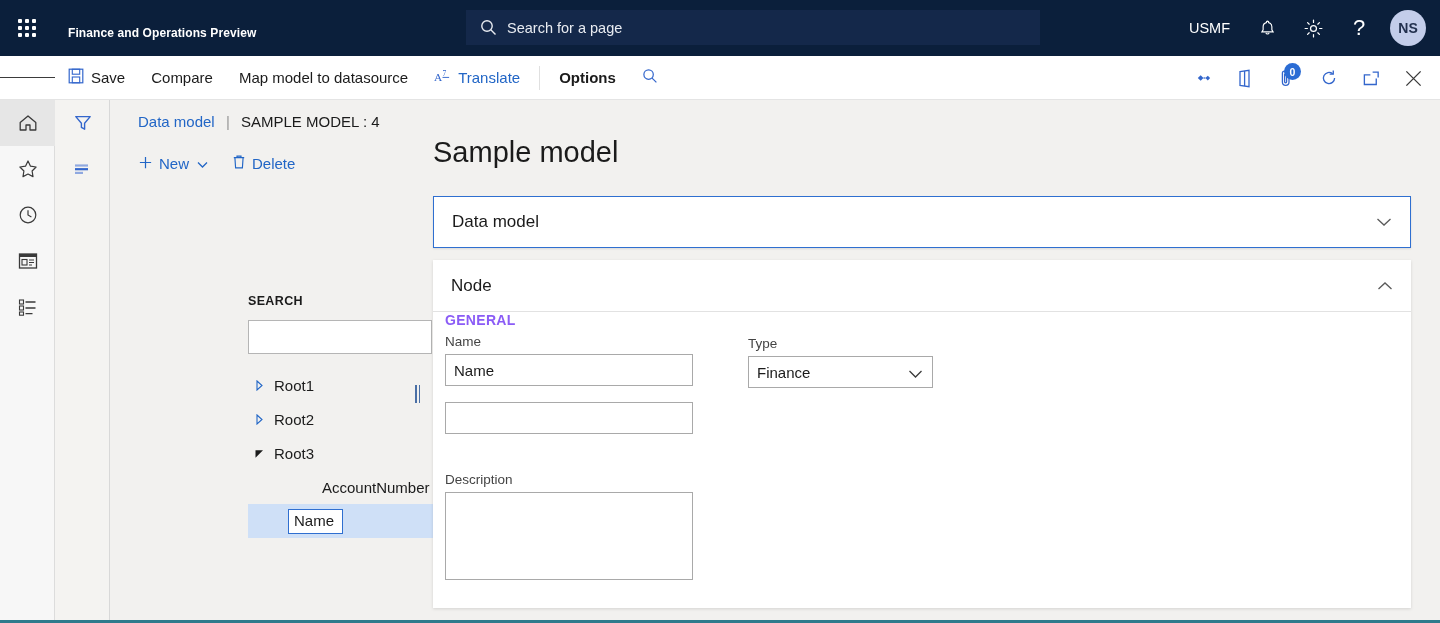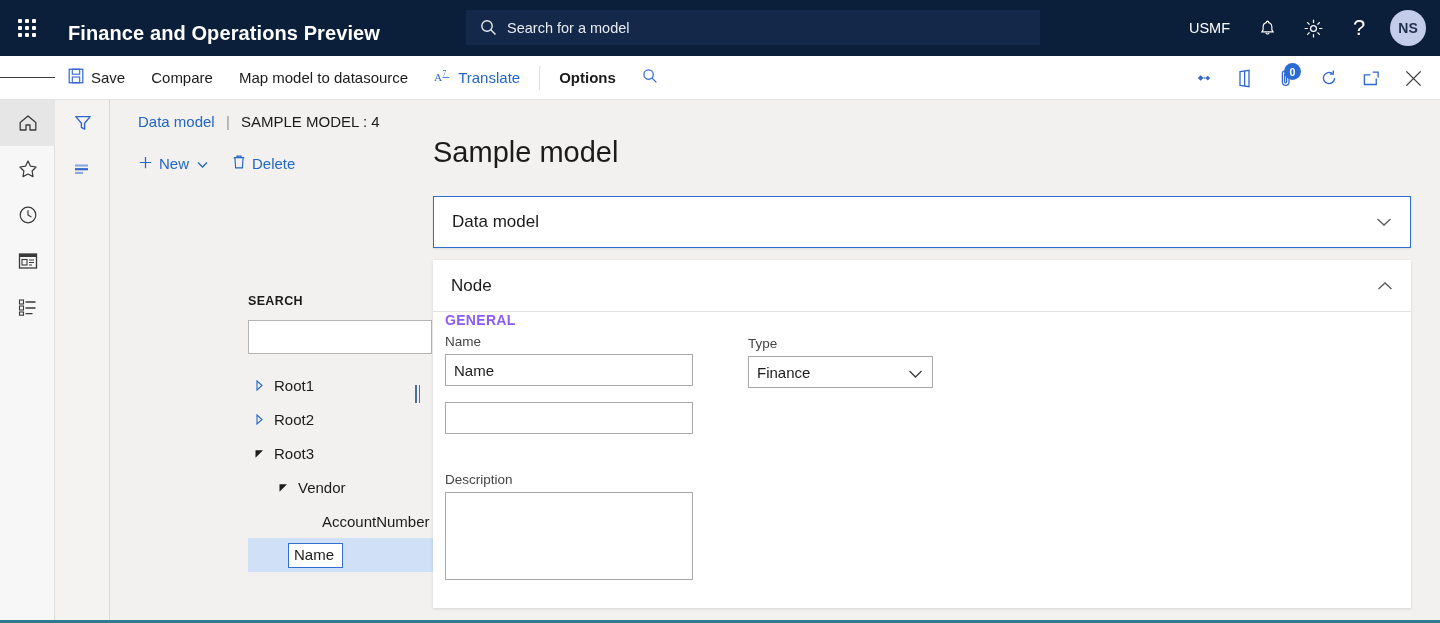--- a/index.html
+++ b/index.html
@@ -22,21 +22,21 @@
     width: 54px; height: 56px;
     display: flex; align-items: center; justify-content: center;
     cursor: pointer;
   }
   .waffle-grid {
     display: grid; grid-template-columns: repeat(3, 4px);
     grid-template-rows: repeat(3, 4px); gap: 3px;
   }
   .waffle-grid i { display: block; width: 4px; height: 4px; background: #ffffff; border-radius: 1px; }
   .app-title {
-    color: #ffffff; font-size: 20px; font-weight: bold;
+    color: #ffffff; font-size: 12px; font-weight: bold;
     letter-spacing: .1px; margin-left: 14px; white-space: nowrap; margin-top: 10px;
   }
   .searchbox {
     position: absolute; left: 466px; top: 10px; width: 574px; height: 35px;
     background: #14284a; display: flex; align-items: center;
     padding-left: 14px; cursor: text;
   }
   .searchbox .sicon { width: 22px; color: #e7eaf0; display:flex; align-items:center; }
   .searchbox .splace { color: #e8ebf1; font-size: 14.5px; margin-left: 5px; }
   .topright { position: absolute; right: 0; top: 0; height: 56px; display: flex; align-items: center; }
@@ -239,21 +239,21 @@
   </div>
   <div class="app-title">Finance and Operations Preview</div>
 
   <div class="searchbox">
     <span class="sicon">
       <svg width="17" height="17" viewBox="0 0 17 17">
           <circle cx="7" cy="7" r="5.2" fill="none" stroke="currentColor" stroke-width="1.4"></circle>
           <line x1="10.8" y1="10.8" x2="15.5" y2="15.5" stroke="currentColor" stroke-width="1.4"></line>
         </svg>
     </span>
-    <span class="splace">Search for a model</span>
+    <span class="splace">Search for a page</span>
   </div>
 
   <div class="topright">
     <div class="legal-ent">USMF</div>
     <div class="tb-icon">
       <svg width="19" height="19" viewBox="0 0 20 20">
           <path d="M10 2.2c-.7 0-1.2.5-1.2 1.1v.5C6.8 4.3 5.4 6 5.4 8.1v3.4l-1.3 2.1h11.8l-1.3-2.1V8.1c0-2.1-1.4-3.8-3.4-4.3v-.5c0-.6-.5-1.1-1.2-1.1z" fill="none" stroke="currentColor" stroke-width="1.2"></path>
           <path d="M8.3 14.6a1.8 1.8 0 003.4 0" fill="none" stroke="currentColor" stroke-width="1.2"></path>
         </svg>
     </div>
@@ -483,28 +483,20 @@
 
       <div class="tnode" style="padding-left:0px;">
         <span class="twist">
           <svg width="11" height="11" viewBox="0 0 11 11">
               <path d="M1.5 2.2h7.5L1.5 9.7z" fill="#1b1b1b"></path>
             </svg>
         </span>
         <span style="margin-left:4px;">Root3</span>
       </div>
 
-      <div class="tnode" style="padding-left:24px;">
-        <span class="twist">
-          <svg width="11" height="11" viewBox="0 0 11 11">
-              <path d="M1.5 2.2h7.5L1.5 9.7z" fill="#1b1b1b"></path>
-            </svg>
-        </span>
-        <span style="margin-left:4px;">Vendor</span>
-      </div>
 
       <div class="tnode" style="padding-left:48px;">
         <span class="twist"></span>
         <span style="margin-left:4px;">AccountNumber</span>
       </div>
 
       <div class="tnode selected" style="padding-left:40px;">
         <span class="tname-box">Name</span>
       </div>
     </div>

